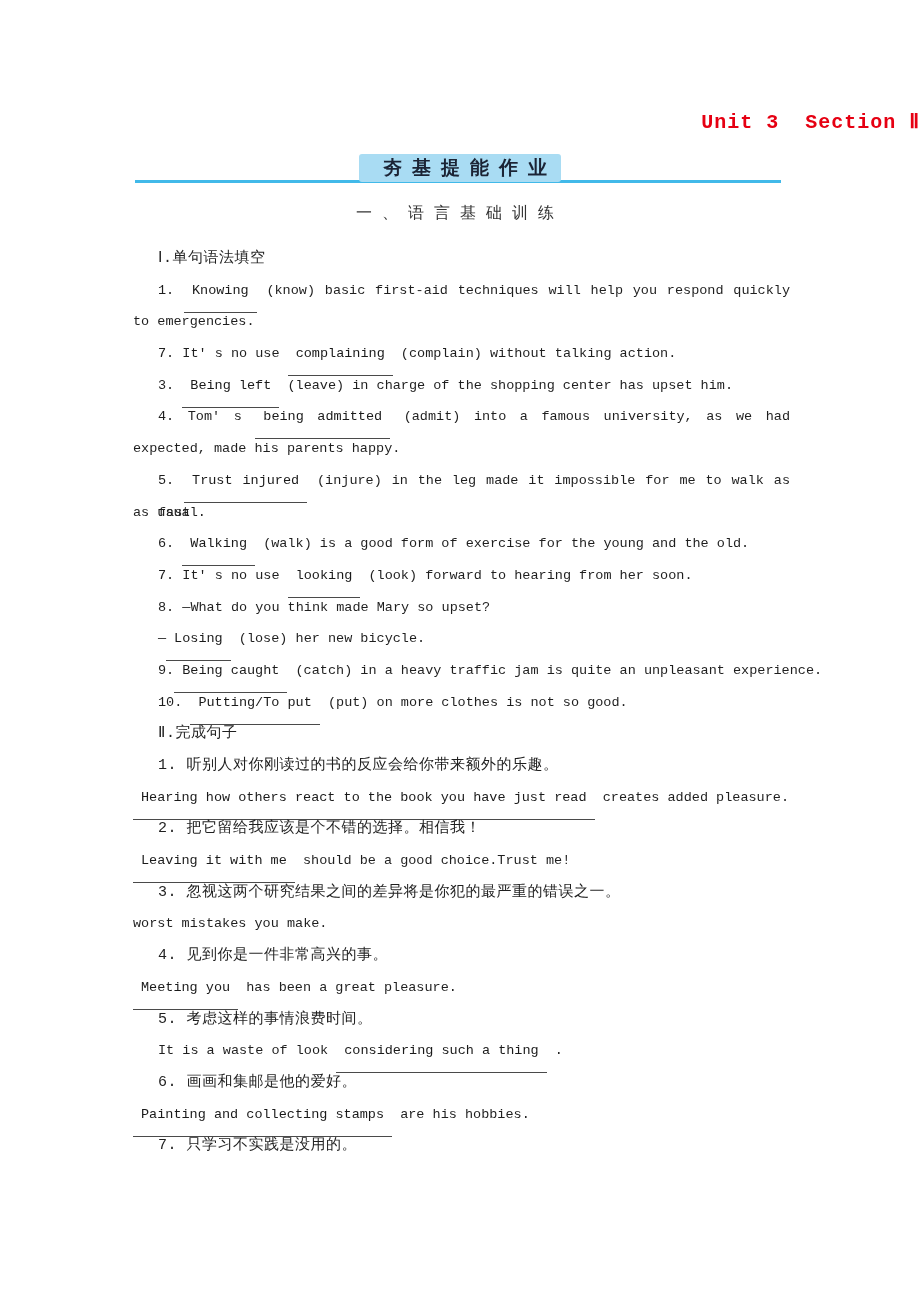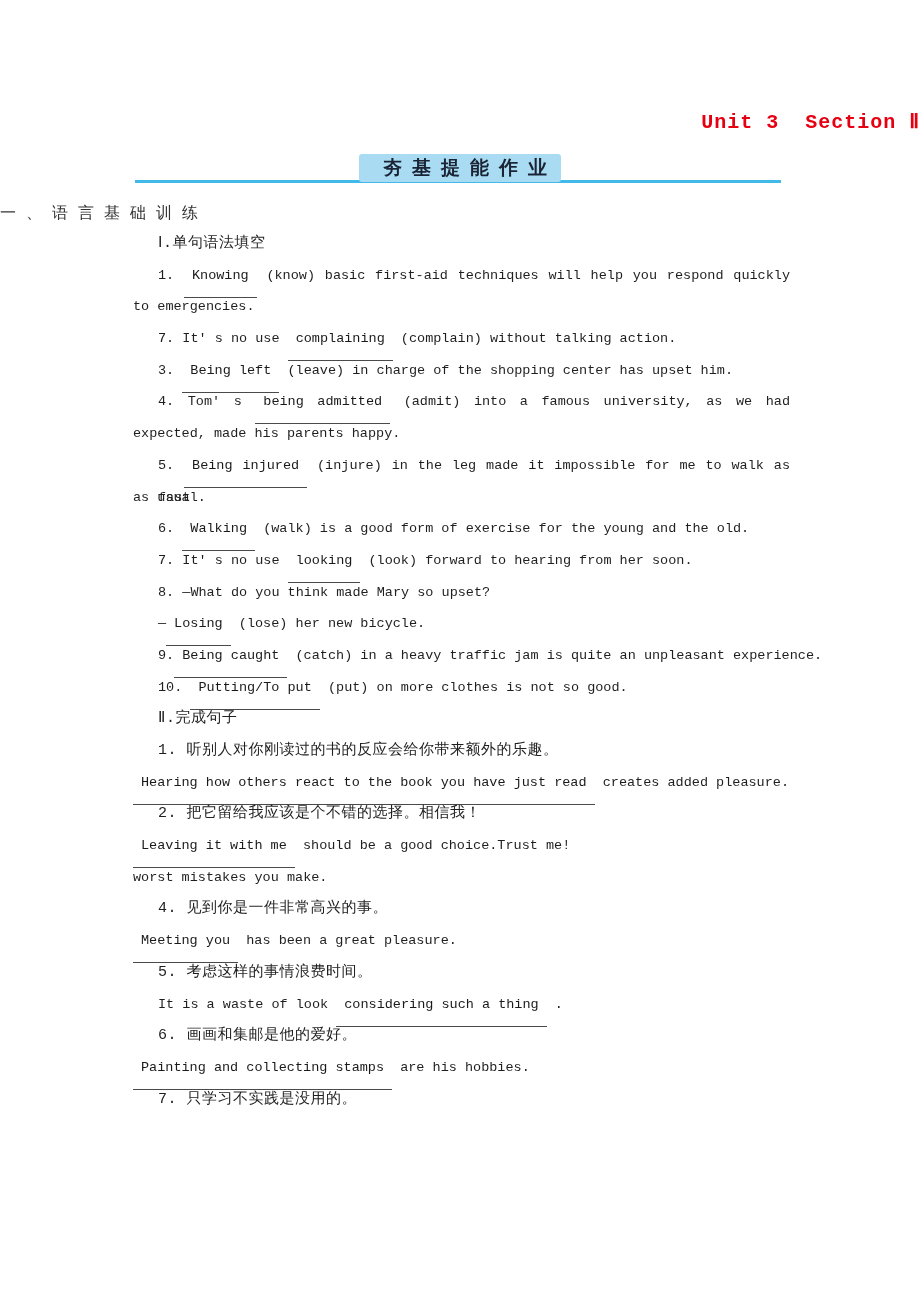--- a/index.html
+++ b/index.html
@@ -31,26 +31,27 @@
     z-index:2;
     white-space:nowrap;
   }
   .rule{
     position:absolute;top:180px;left:135px;width:646px;height:3px;
     background:var(--rule-blue,#41b9e9);
     z-index:1;
   }
   .section-heading{
     position:absolute;top:203px;left:0;width:920px;
+    text-align:center;
     color:#333333;
     font-size:16px;letter-spacing:10px;
     white-space:pre;
   }
   .body{
-    position:absolute;top:228px;left:133px;width:657px;
+    position:absolute;top:243px;left:133px;width:657px;
   }
   .line{
     height:31.7px;line-height:31.7px;
     font-size:13.5px;
     white-space:nowrap;
   }
   .line.zh{font-size:15px;letter-spacing:0.5px;}
   .line.ind{padding-left:25px;}
   .line.j{
     white-space:normal;
@@ -72,33 +73,34 @@
   <div class="badge">夯基提能作业</div>
   <div class="section-heading">一、语言基础训练</div>
   <div class="body">
       <div class="line ind zh"><span>Ⅰ.单句语法填空</span></div>
       <div class="line ind j"><span>1. </span><span class="blank">Knowing</span><span> (know) basic first-aid techniques will help you respond quickly</span></div>
       <div class="line"><span>to emergencies.</span></div>
       <div class="line ind"><span>7. It' s no use </span><span class="blank">complaining</span><span> (complain) without talking action.</span></div>
       <div class="line ind"><span>3. </span><span class="blank">Being left</span><span> (leave) in charge of the shopping center has upset him.</span></div>
       <div class="line ind j"><span>4. Tom' s </span><span class="blank">being admitted</span><span> (admit) into a famous university, as we had</span></div>
       <div class="line"><span>expected, made his parents happy.</span></div>
-      <div class="line ind j"><span>5. </span><span class="blank">Being injured</span><span> (injure) in the leg made it impossible for me to walk as fast</span></div>
+      <div class="line ind j"><span>5. </span><span class="blank">Trust injured</span><span> (injure) in the leg made it impossible for me to walk as fast</span></div>
       <div class="line"><span>as usual.</span></div>
       <div class="line ind"><span>6. </span><span class="blank">Walking</span><span> (walk) is a good form of exercise for the young and the old.</span></div>
       <div class="line ind"><span>7. It' s no use </span><span class="blank">looking</span><span> (look) forward to hearing from her soon.</span></div>
       <div class="line ind"><span>8. —What do you think made Mary so upset?</span></div>
       <div class="line ind"><span>—</span><span class="blank">Losing</span><span> (lose) her new bicycle.</span></div>
       <div class="line ind"><span>9.</span><span class="blank">Being caught</span><span> (catch) in a heavy traffic jam is quite an unpleasant experience.</span></div>
       <div class="line ind"><span>10. </span><span class="blank">Putting/To put</span><span> (put) on more clothes is not so good.</span></div>
       <div class="line ind zh"><span>Ⅱ.完成句子</span></div>
       <div class="line ind zh"><span>1. 听别人对你刚读过的书的反应会给你带来额外的乐趣。</span></div>
       <div class="line"><span class="blank">Hearing how others react to the book you have just read</span><span> creates added pleasure.</span></div>
       <div class="line ind zh"><span>2. 把它留给我应该是个不错的选择。相信我！</span></div>
       <div class="line"><span class="blank">Leaving it with me</span><span> should be a good choice.Trust me!</span></div>
+      <div class="line ind zh"><span>3. 忽视这两个研究结果之间的差异将是你犯的最严重的错误之一。</span></div>
       <div class="line"><span>worst mistakes you make.</span></div>
       <div class="line ind zh"><span>4. 见到你是一件非常高兴的事。</span></div>
       <div class="line"><span class="blank">Meeting you</span><span> has been a great pleasure.</span></div>
       <div class="line ind zh"><span>5. 考虑这样的事情浪费时间。</span></div>
       <div class="line ind"><span>It is a waste of look </span><span class="blank">considering such a thing</span><span> .</span></div>
       <div class="line ind zh"><span>6. 画画和集邮是他的爱好。</span></div>
       <div class="line"><span class="blank">Painting and collecting stamps</span><span> are his hobbies.</span></div>
       <div class="line ind zh"><span>7. 只学习不实践是没用的。</span></div>
     </div>
 </div>

